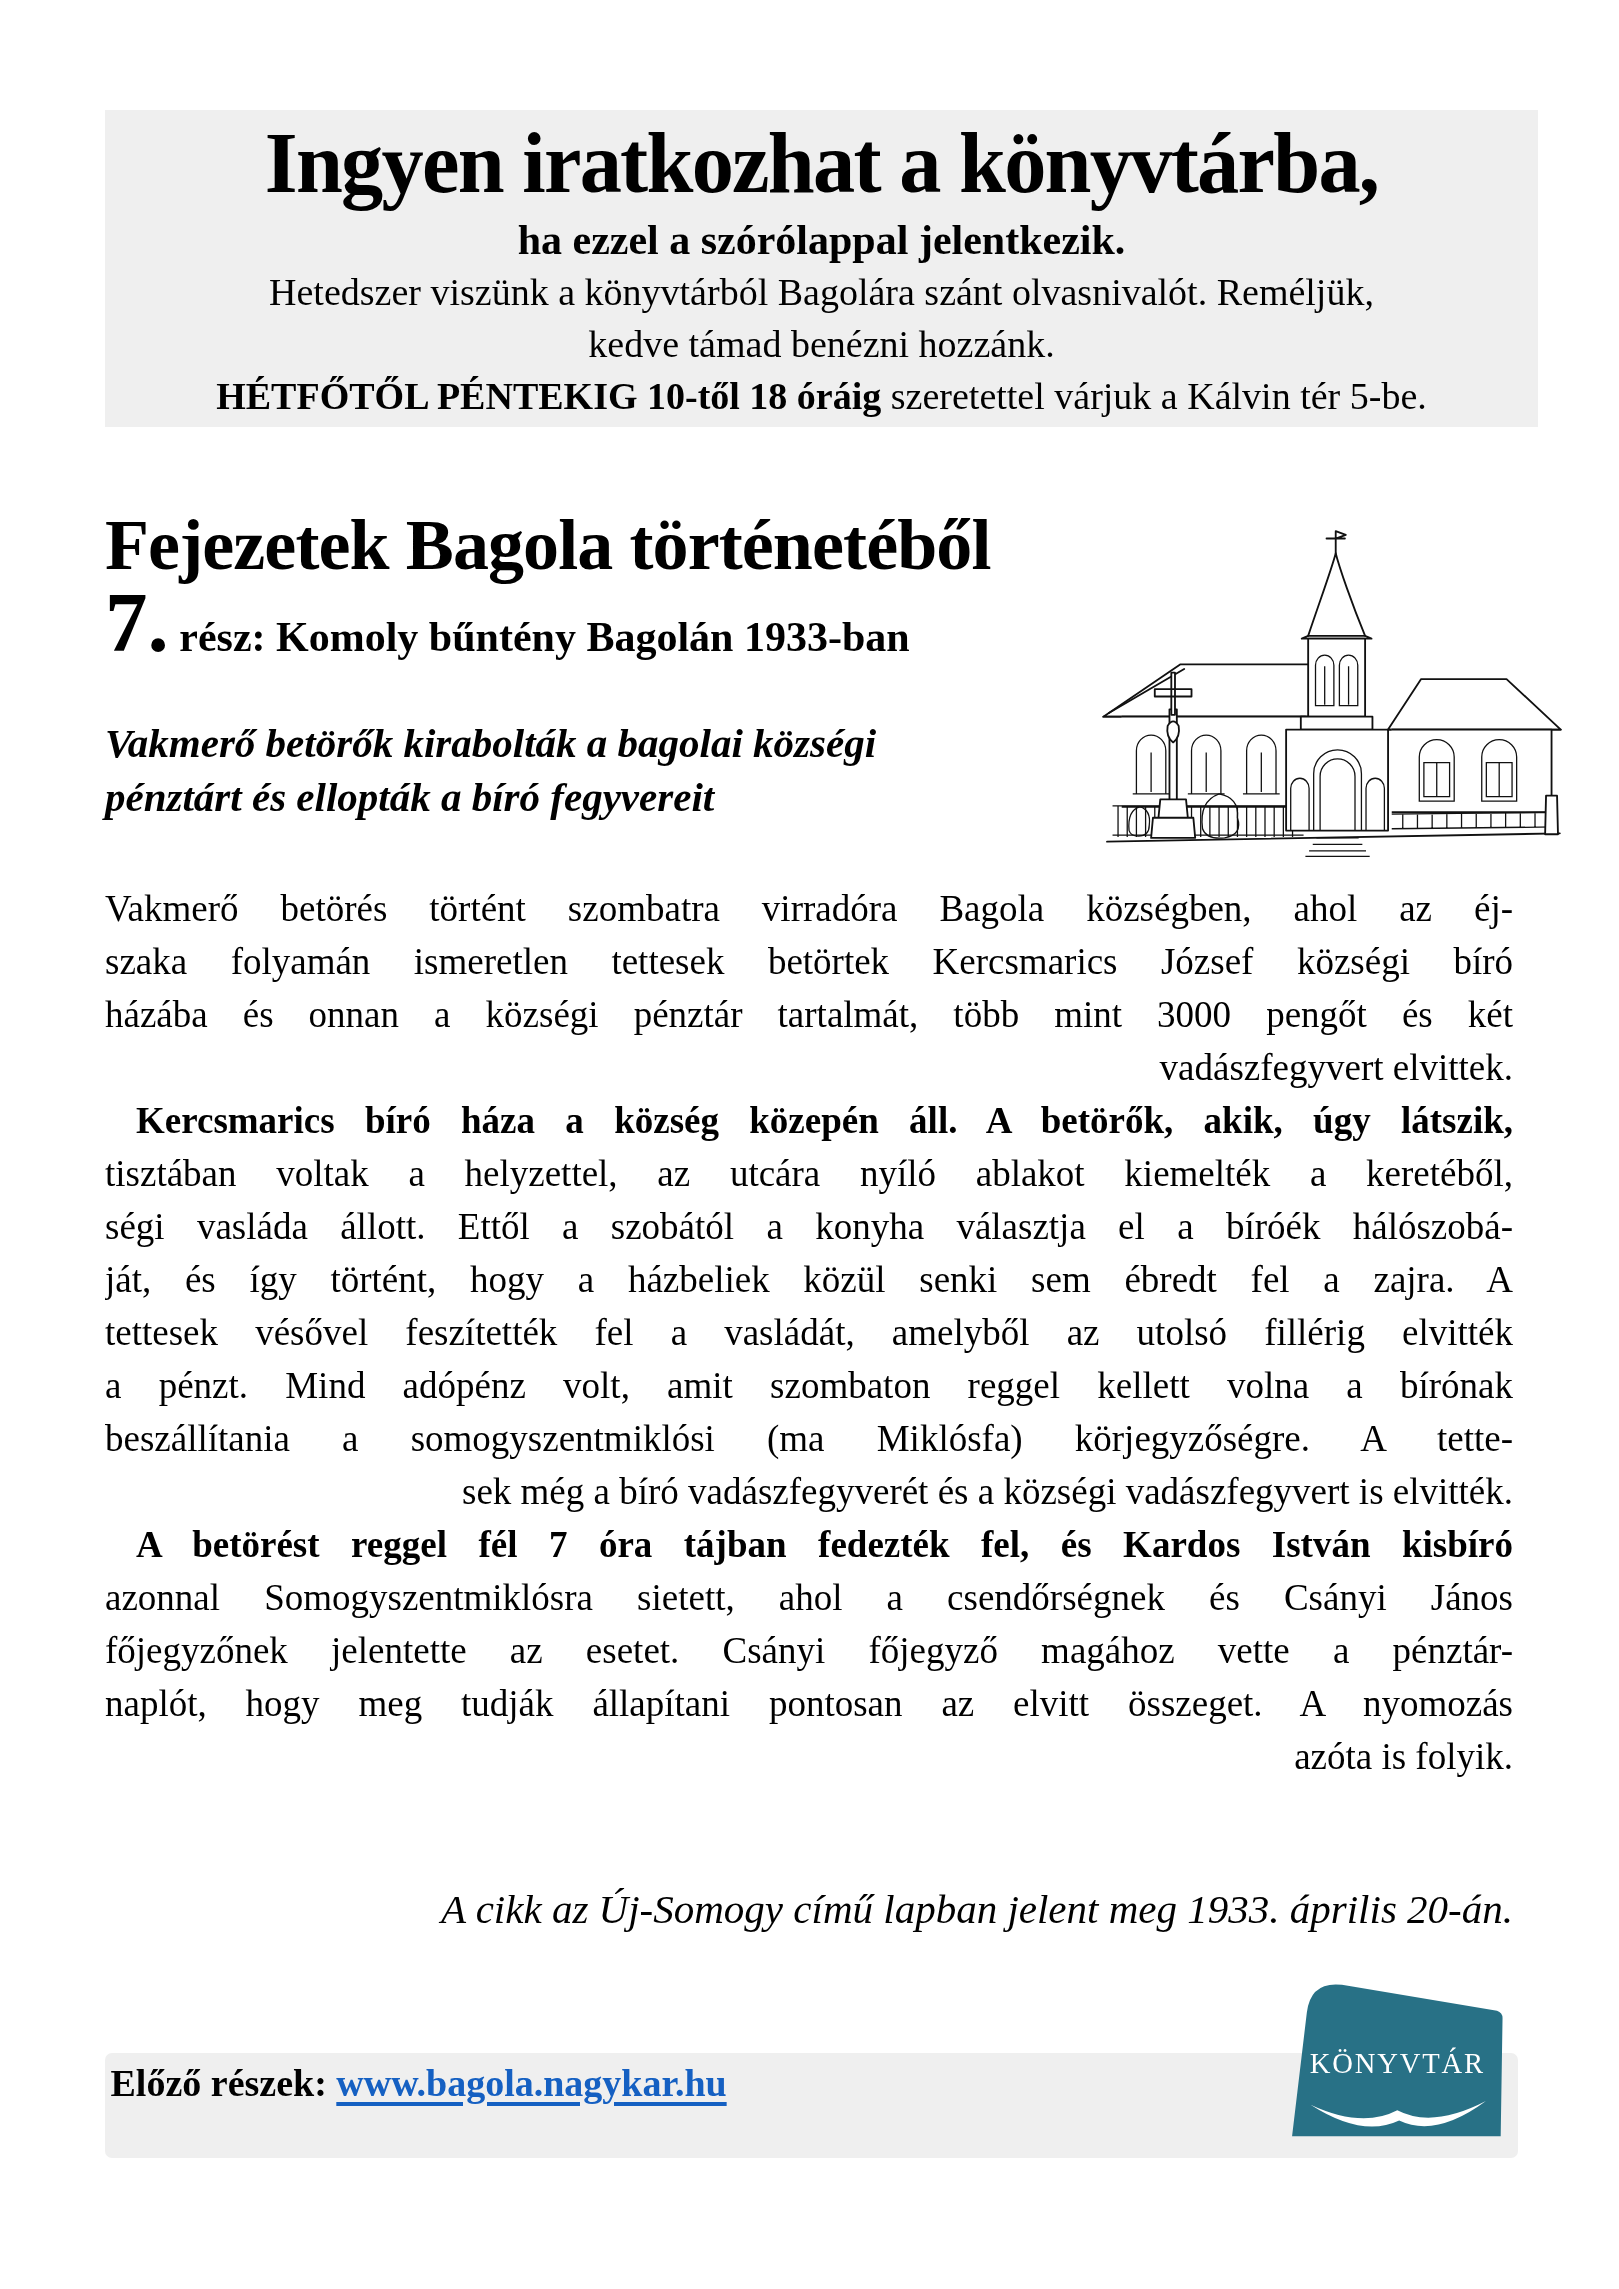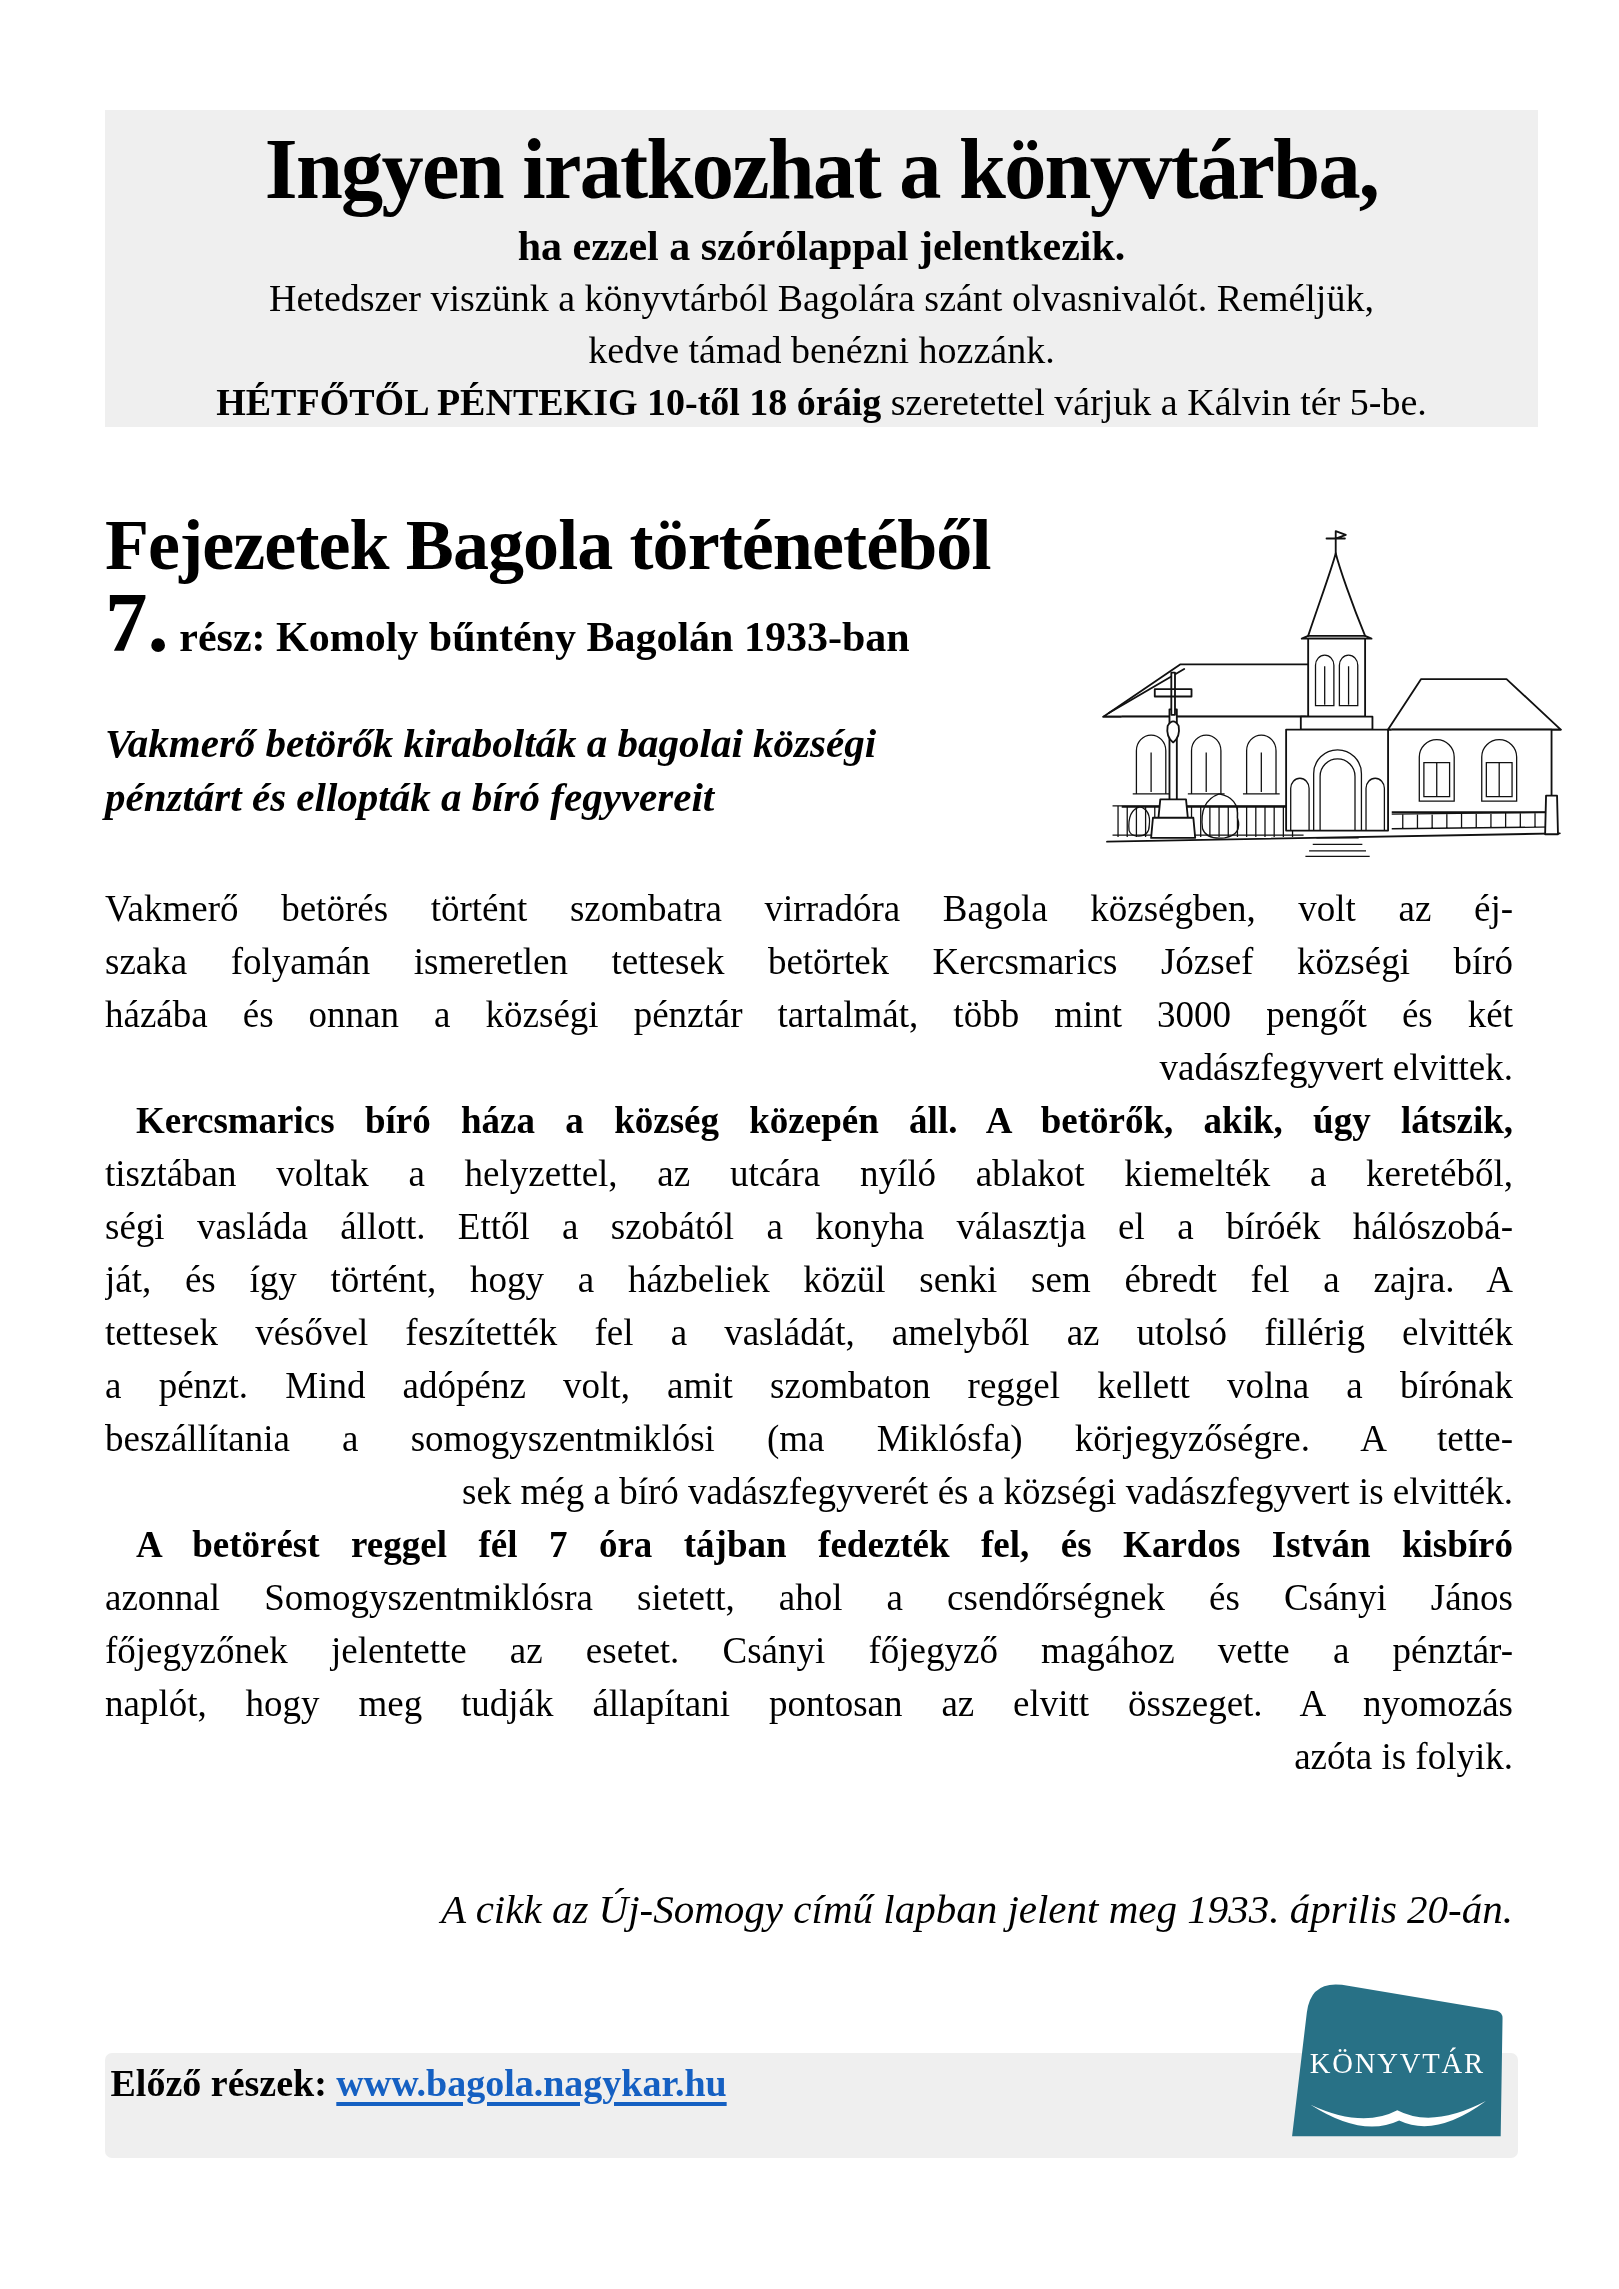--- a/index.html
+++ b/index.html
@@ -21,21 +21,21 @@
     overflow: hidden;
   }
 
   
   .top-box {
     position: absolute;
     left: 105px; top: 110px;
     width: 1433px; height: 317px;
     background: var(--box_bg);
     text-align: center;
-    padding-top: 7px;
+    padding-top: 1px;
   }
   .headline {
     font-size: 87px;
     font-weight: bold;
     line-height: 103px;
     letter-spacing: -1.8px;
     transform: scaleX(0.97);
     transform-origin: center;
     white-space: nowrap;
   }
@@ -222,21 +222,21 @@
 
       <path class="lnt" d="M322 314 L500 312 M322 330 L500 328
         M334 314 L334 330 M350 314 L350 330 M366 313 L366 330 M382 313 L382 329
         M398 313 L398 329 M414 313 L414 329 M430 313 L430 329 M446 313 L446 329
         M462 313 L462 328 M478 313 L478 328"></path>
       <path class="lnw" d="M490 294 L502 294 L503 336 L489 336 Z"></path>
     </svg>
   </div>
 
   <div class="body-text">
-      <div class="jline">Vakmerő betörés történt szombatra virradóra Bagola községben, volt az éj-</div>
+      <div class="jline">Vakmerő betörés történt szombatra virradóra Bagola községben, ahol az éj-</div>
       <div class="jline">szaka folyamán ismeretlen tettesek betörtek Kercsmarics József községi bíró</div>
       <div class="jline">házába és onnan a községi pénztár tartalmát, több mint 3000 pengőt és két</div>
       <div class="jline last">vadászfegyvert elvittek.</div>
       <div class="jline indent">Kercsmarics bíró háza a község közepén áll. A betörők, akik, úgy látszik,</div>
       <div class="jline">tisztában voltak a helyzettel, az utcára nyíló ablakot kiemelték a keretéből,</div>
       <div class="jline">ségi vasláda állott. Ettől a szobától a konyha választja el a bíróék hálószobá-</div>
       <div class="jline">ját, és így történt, hogy a házbeliek közül senki sem ébredt fel a zajra. A</div>
       <div class="jline">tettesek vésővel feszítették fel a vasládát, amelyből az utolsó fillérig elvitték</div>
       <div class="jline">a pénzt. Mind adópénz volt, amit szombaton reggel kellett volna a bírónak</div>
       <div class="jline">beszállítania a somogyszentmiklósi (ma Miklósfa) körjegyzőségre. A tette-</div>

